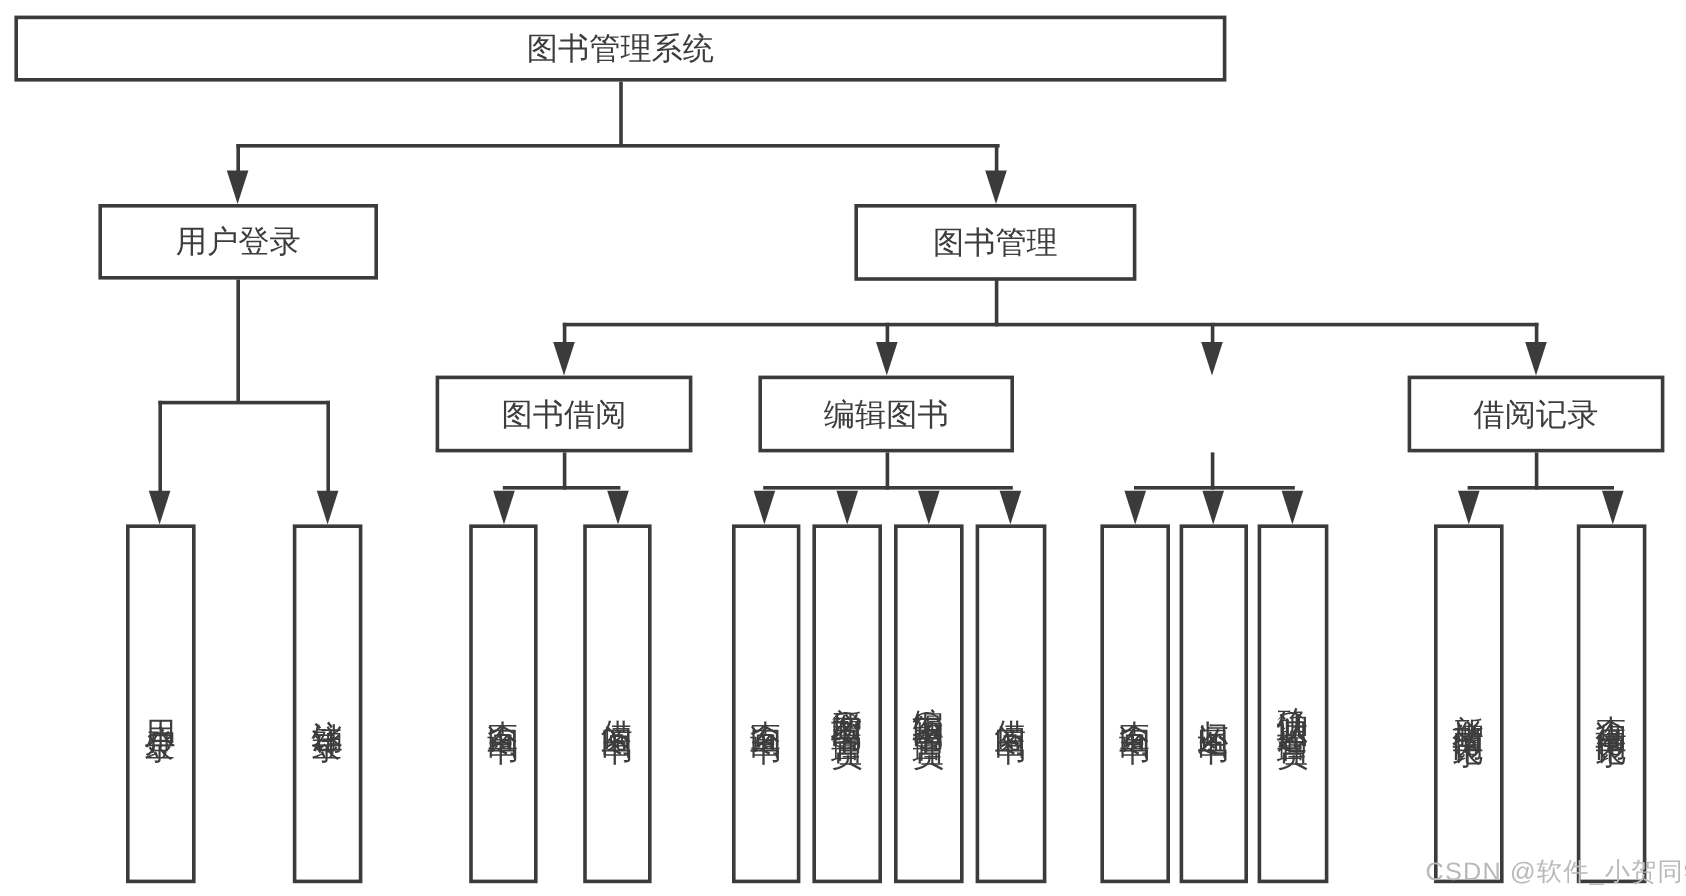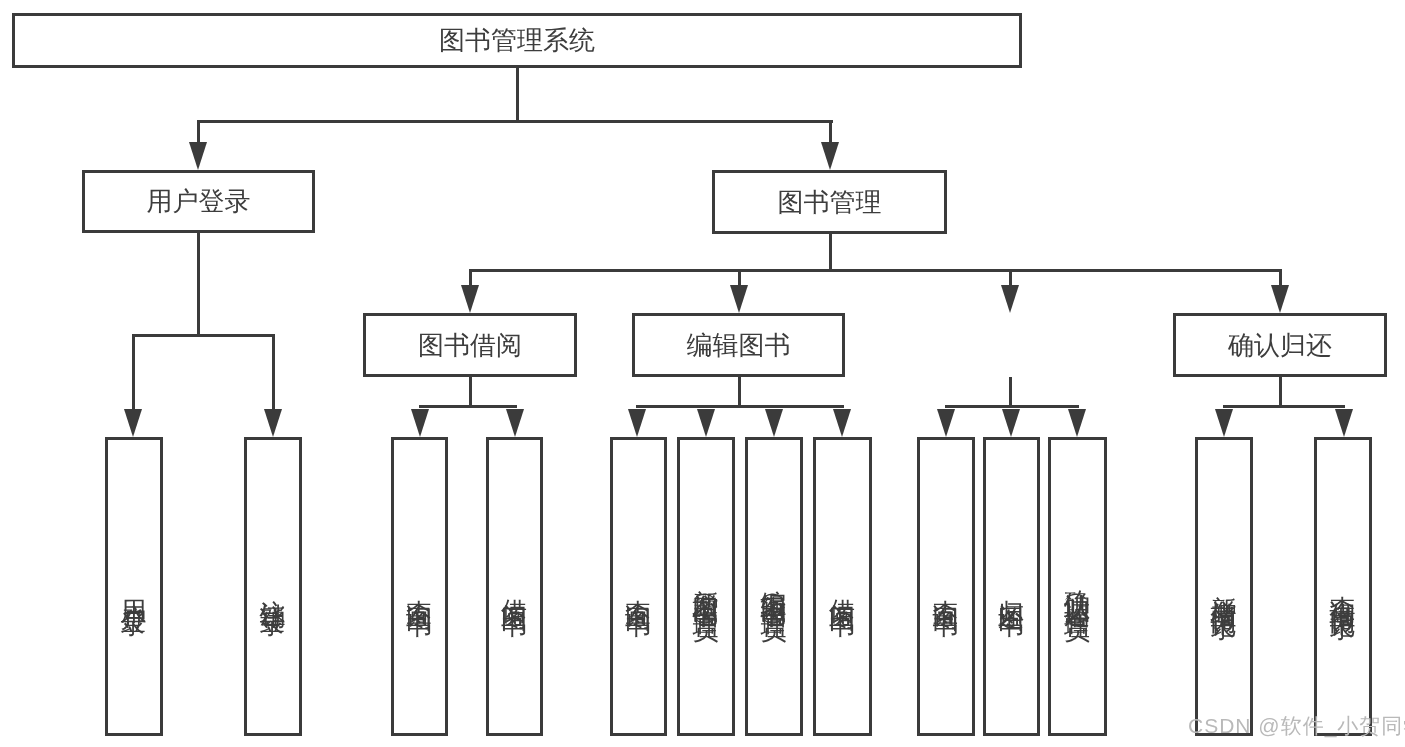--- a/index.html
+++ b/index.html
@@ -77,21 +77,21 @@
   <div class="vl" style="left:1279px;top:269px;height:18px;"></div>
   <div class="arrow" style="left:1271px;top:285px;"></div>
 
   <div class="box" style="left:363px;top:313px;width:214px;height:64px;">
     <span>图书借阅</span>
   </div>
   <div class="box" style="left:632px;top:313px;width:213px;height:64px;">
     <span>编辑图书</span>
   </div>
   <div class="box" style="left:1173px;top:313px;width:214px;height:64px;">
-    <span>确认归还</span>
+    <span>借阅记录</span>
   </div>
 
   <div class="vl" style="left:469px;top:377px;height:31px;"></div>
   <div class="hl" style="left:419px;top:405px;width:98px;"></div>
   <div class="arrow" style="left:411px;top:409px;"></div>
   <div class="arrow" style="left:506px;top:409px;"></div>
 
   <div class="vl" style="left:738px;top:377px;height:31px;"></div>
   <div class="hl" style="left:636px;top:405px;width:208px;"></div>
   <div class="arrow" style="left:628px;top:409px;"></div>

